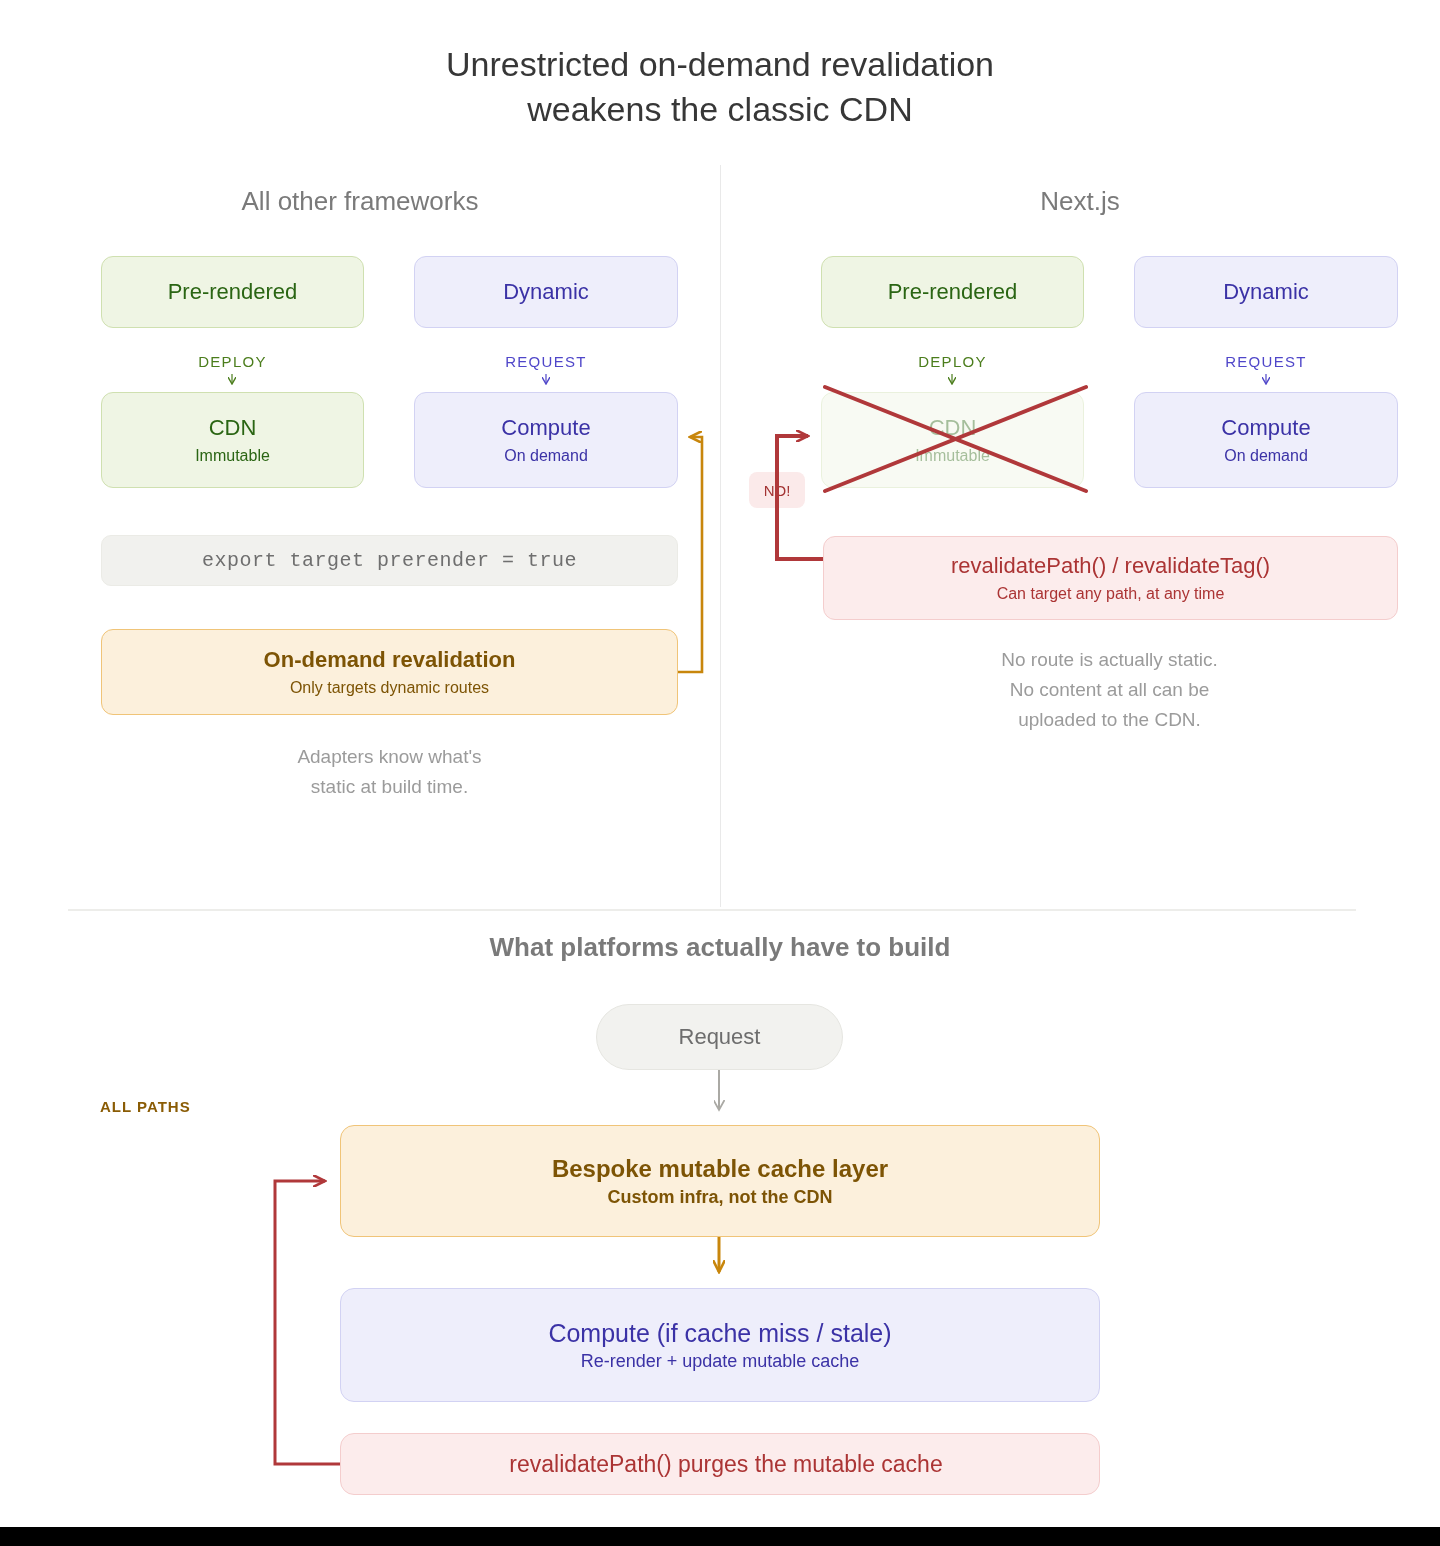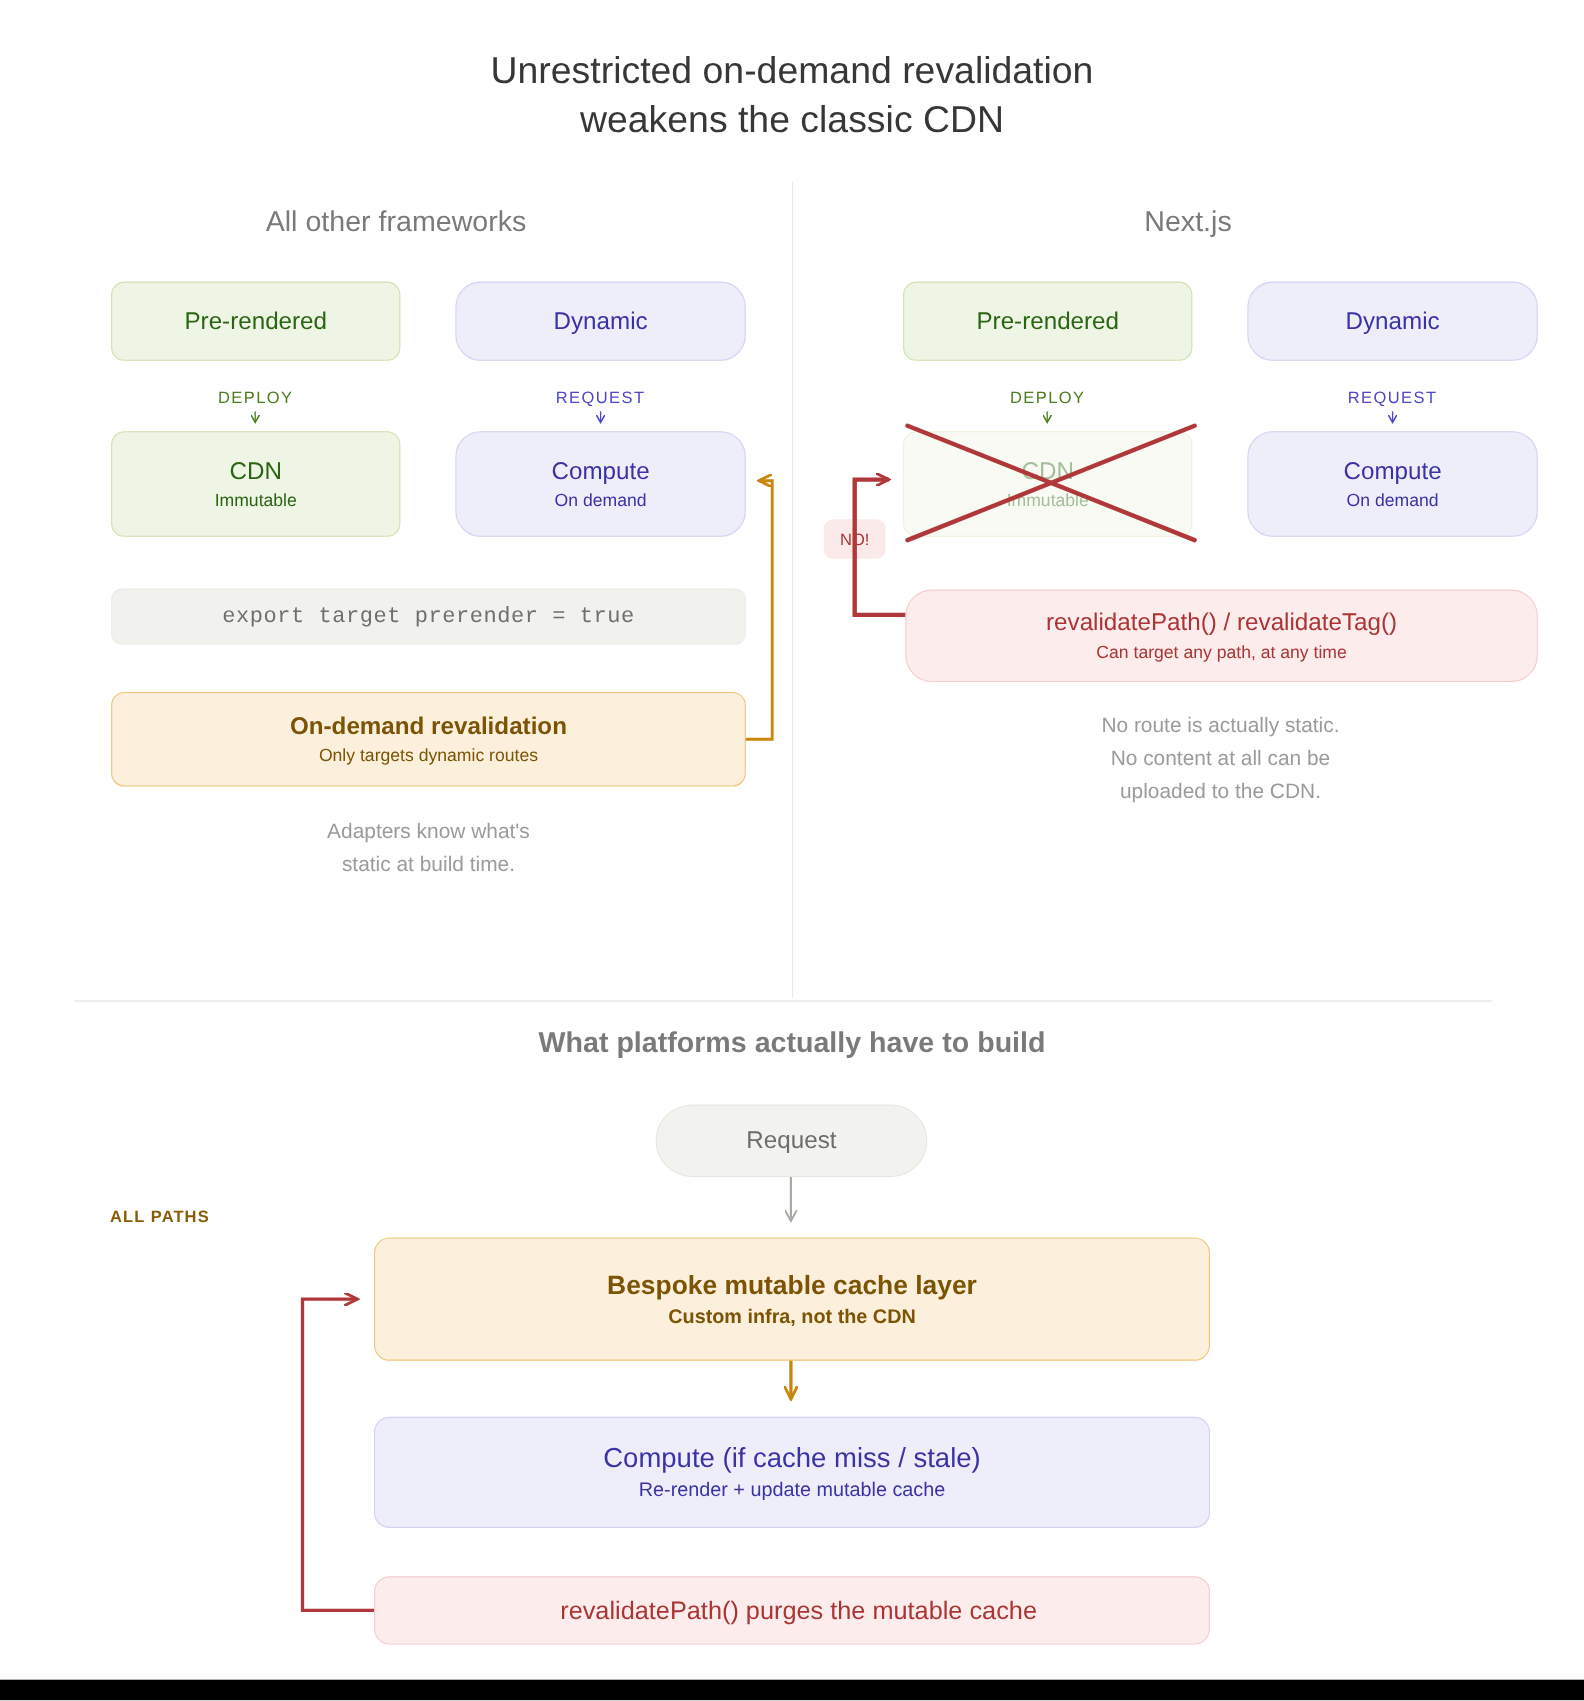--- a/index.html
+++ b/index.html
@@ -78,28 +78,28 @@
     align-items: center;
     justify-content: center;
     text-align: center;
   }
   .node .t1 { font-size: 22px; line-height: 28px; }
   .node .t2 { font-size: 16px; line-height: 22px; margin-top: 3px; }
 
   .green  { background: #eff5e4; border-color: #cfe0b0; }
   .green .t1, .green .t2 { color: #2a6513; }
 
-  .violet { background: #eeeefb; border-color: #d2d2f3; border-radius: 23px; }
+  .violet { background: #eeeefb; border-color: #d2d2f3; }
   .violet .t1, .violet .t2 { color: #3b32a6; }
 
   .orange { background: #fcf0dc; border-color: #f0c478; }
   .orange .t1, .orange .t2 { color: #7d5405; }
   .orange .t1 { font-weight: 700; }
 
-  .redbox { background: #fcecec; border-color: #f4cdcd; border-radius: 24px; }
+  .redbox { background: #fcecec; border-color: #f4cdcd; }
   .redbox .t1, .redbox .t2 { color: #ab3434; }
 
   .greybox { background: #f2f2ef; border-color: #e6e6e1; }
   .greybox .t1 { color: #6d6d6d; }
 
   .faded { opacity: 0.42; }
 
   
   .codechip {
     position: absolute;
@@ -249,21 +249,21 @@
     <div class="t1">Request</div>
   </div>
 
   <div class="edge-label orange-l" style="left:100px; top:1098px; width:180px; text-align:left;">ALL PATHS</div>
 
   <div class="node orange" style="left:340px; top:1125px; width:760px; height:112px; border-radius:14px;">
     <div class="t1" style="font-size:24px;text-align:center;">Bespoke mutable cache layer</div>
     <div class="t2" style="font-size:18px; font-weight:700;">Custom infra, not the CDN</div>
   </div>
 
-  <div class="node violet" style="left:340px; top:1288px; width:760px; height:101px; border-radius:14px;">
+  <div class="node violet" style="left:340px; top:1288px; width:760px; height:114px; border-radius:14px;">
     <div class="t1" style="font-size:25px;">Compute (if cache miss / stale)</div>
     <div class="t2" style="font-size:18px;">Re-render + update mutable cache</div>
   </div>
 
   <div class="node redbox" style="left:340px; top:1433px; width:760px; height:62px; border-radius:14px;">
     <div class="t1" style="font-size:23px;margin-left:12px;">revalidatePath() purges the mutable cache</div>
   </div>
 
   <svg class="overlay" viewBox="0 0 1440 1546">
     <defs>

